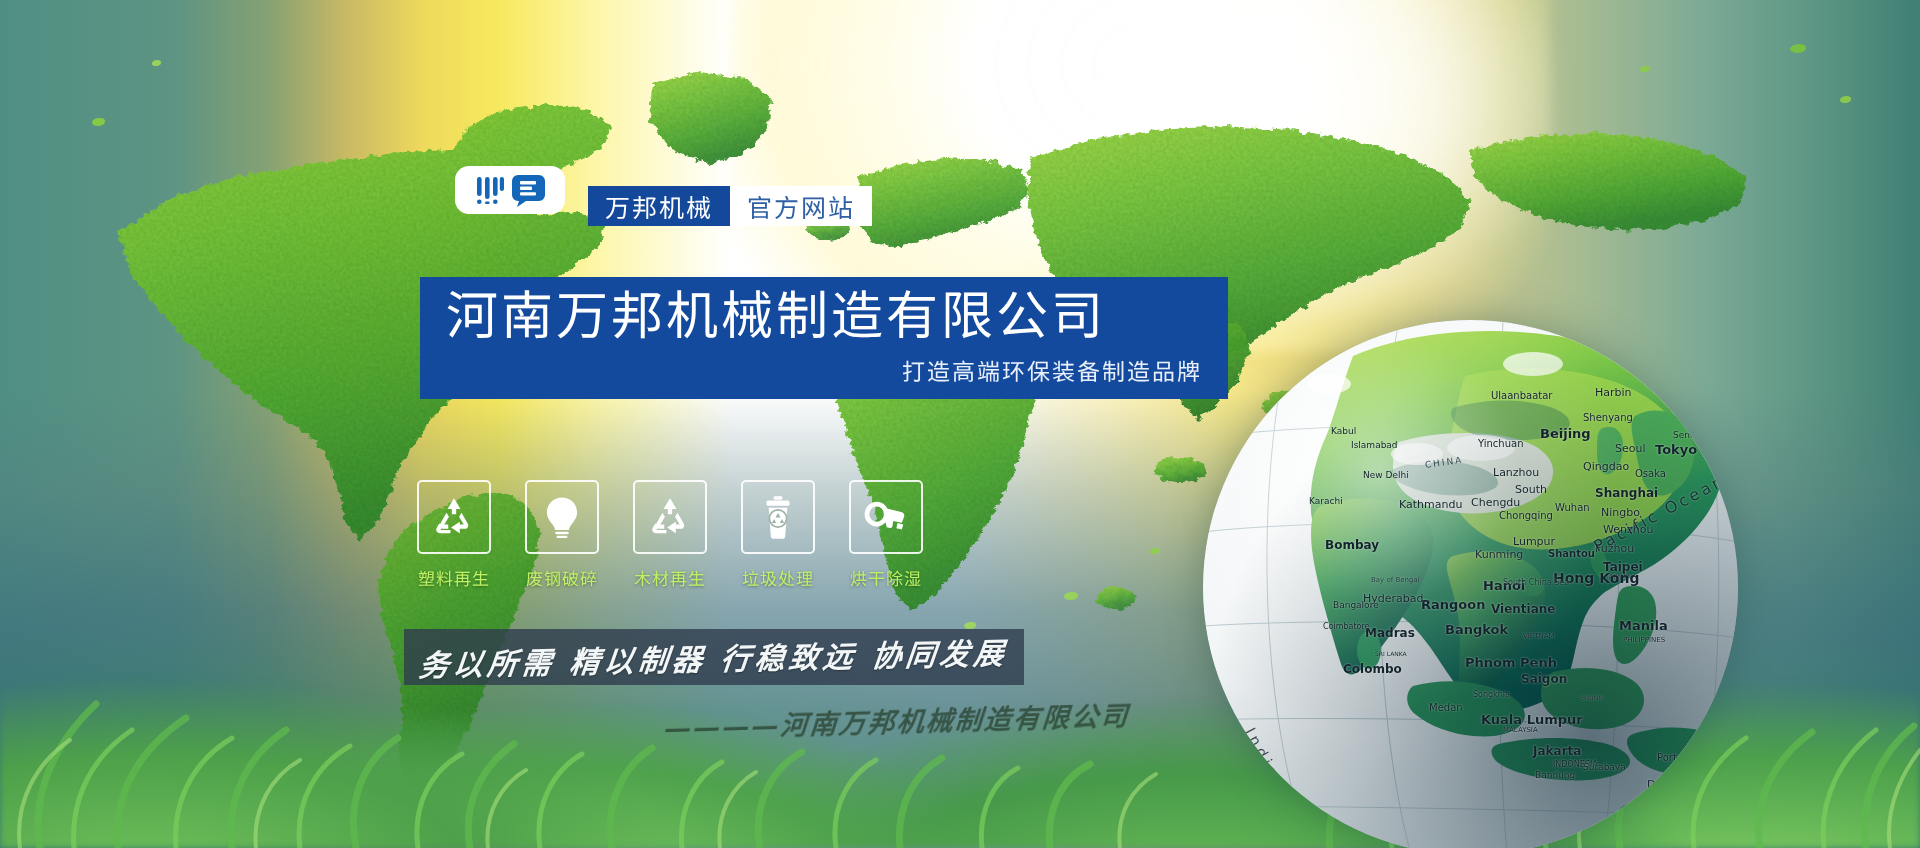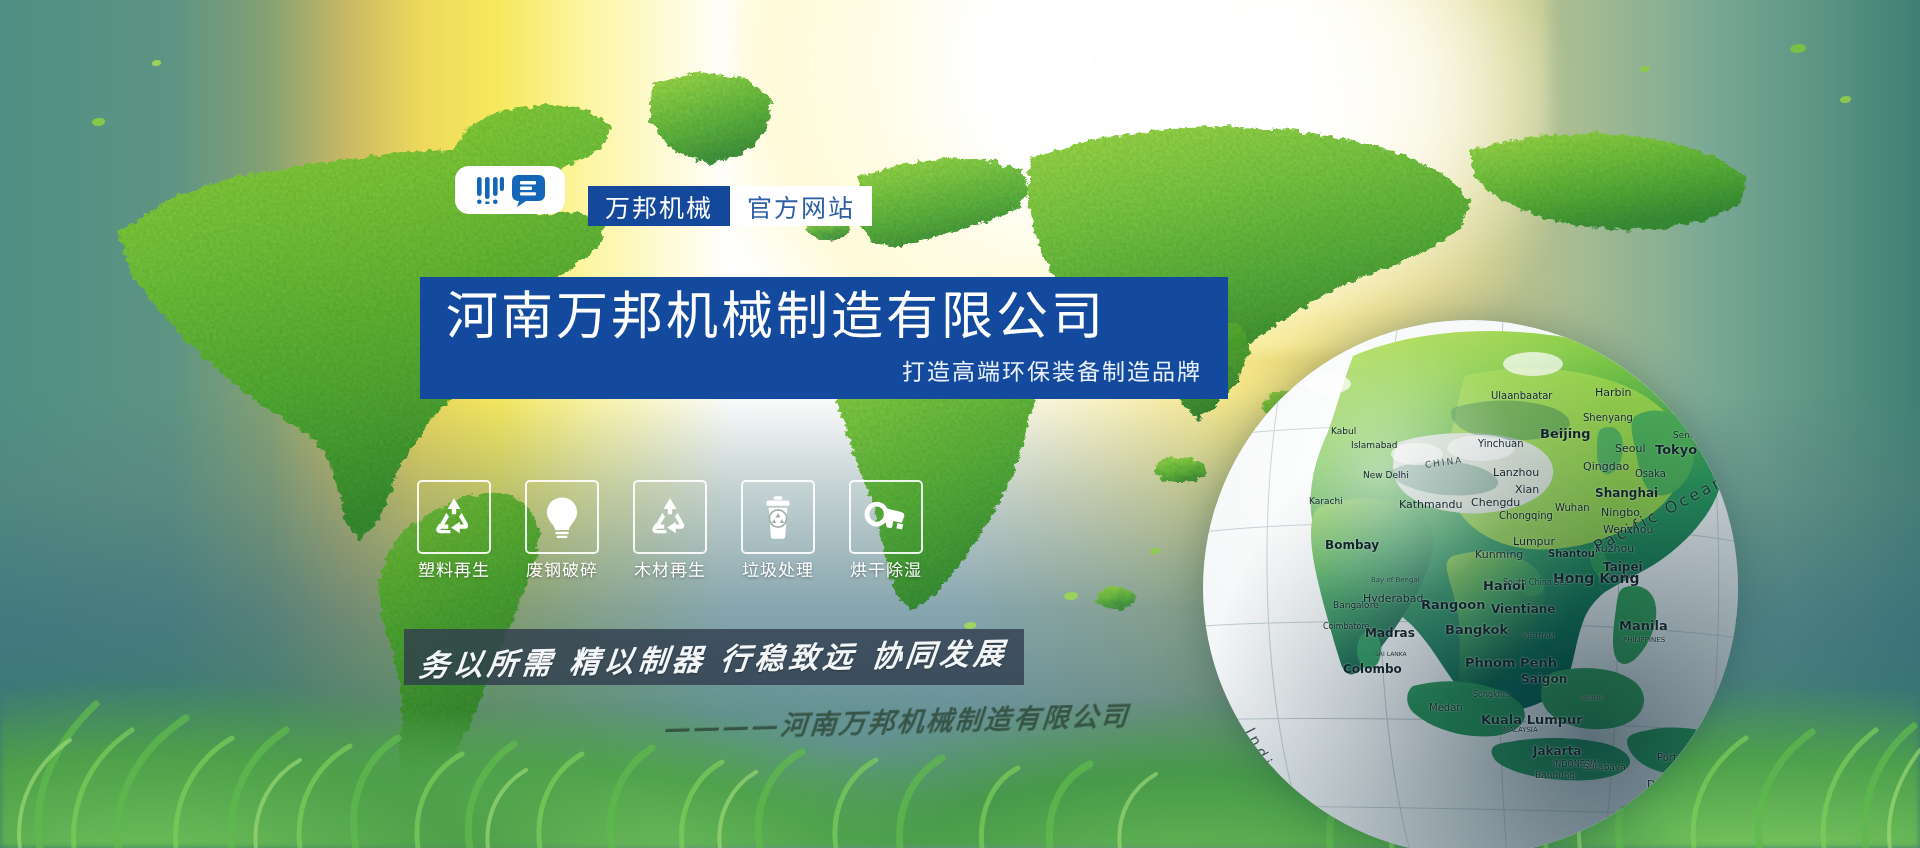--- a/index.html
+++ b/index.html
@@ -154,21 +154,21 @@
 
   
   .features{ position:absolute; left:417px; top:480px; display:flex; gap:34px; }
   .feature{ width:74px; display:flex; flex-direction:column; align-items:center; }
   .feature-box{
     width:74px; height:74px; border:2px solid rgba(255,255,255,.9);
     border-radius:5px; display:flex; align-items:center; justify-content:center;
   }
   .feature-box svg{ width:46px; height:46px; display:block; }
   .feature-label{
-    margin-top:2px; color:#ffffff; font-size:17px; letter-spacing:1px;
+    margin-top:11px; color:#bef264; font-size:17px; letter-spacing:1px;
     white-space:nowrap; text-shadow:0 1px 3px rgba(0,0,0,.40);
   }
 
   
   .slogan{
     position:absolute; left:404px; top:629px; width:620px; height:56px;
     background:rgba(48,60,78,.80);
     display:flex; align-items:center; justify-content:center;
   }
   .slogan-text{
@@ -428,21 +428,21 @@
           <ellipse cx="330" cy="44" rx="30" ry="12"></ellipse>
         </g>
       </g>
     </svg>
     <div class="globe-shade"></div>
     <div id="globe-text">
         <div class="globe-label" style="left: 288px; top: 70px; font-size: 10px; font-weight: 400;">Ulaanbaatar</div>
         <div class="globe-label" style="left: 337px; top: 106px; font-size: 13px; font-weight: 700;">Beijing</div>
         <div class="globe-label" style="left: 275px; top: 118px; font-size: 10px; font-weight: 400;">Yinchuan</div>
         <div class="globe-label" style="left: 290px; top: 146px; font-size: 11px; font-weight: 400;">Lanzhou</div>
-        <div class="globe-label" style="left: 312px; top: 163px; font-size: 11px; font-weight: 400;">Xian</div>
+        <div class="globe-label" style="left: 312px; top: 163px; font-size: 11px; font-weight: 400;">South</div>
         <div class="globe-label" style="left: 380px; top: 140px; font-size: 11px; font-weight: 400;">Qingdao</div>
         <div class="globe-label" style="left: 392px; top: 166px; font-size: 12px; font-weight: 700;">Shanghai</div>
         <div class="globe-label" style="left: 398px; top: 186px; font-size: 11px; font-weight: 400;">Ningbo</div>
         <div class="globe-label" style="left: 400px; top: 203px; font-size: 11px; font-weight: 400;">Wenzhou</div>
         <div class="globe-label" style="left: 392px; top: 222px; font-size: 11px; font-weight: 400;">Fuzhou</div>
         <div class="globe-label" style="left: 400px; top: 240px; font-size: 12px; font-weight: 700;">Taipei</div>
         <div class="globe-label" style="left: 402px; top: 253px; font-size: 7px; font-weight: 400;">TAIWAN</div>
         <div class="globe-label" style="left: 350px; top: 250px; font-size: 14px; font-weight: 700;">Hong Kong</div>
         <div class="globe-label" style="left: 268px; top: 176px; font-size: 11px; font-weight: 400;">Chengdu</div>
         <div class="globe-label" style="left: 296px; top: 190px; font-size: 10px; font-weight: 400;">Chongqing</div>

